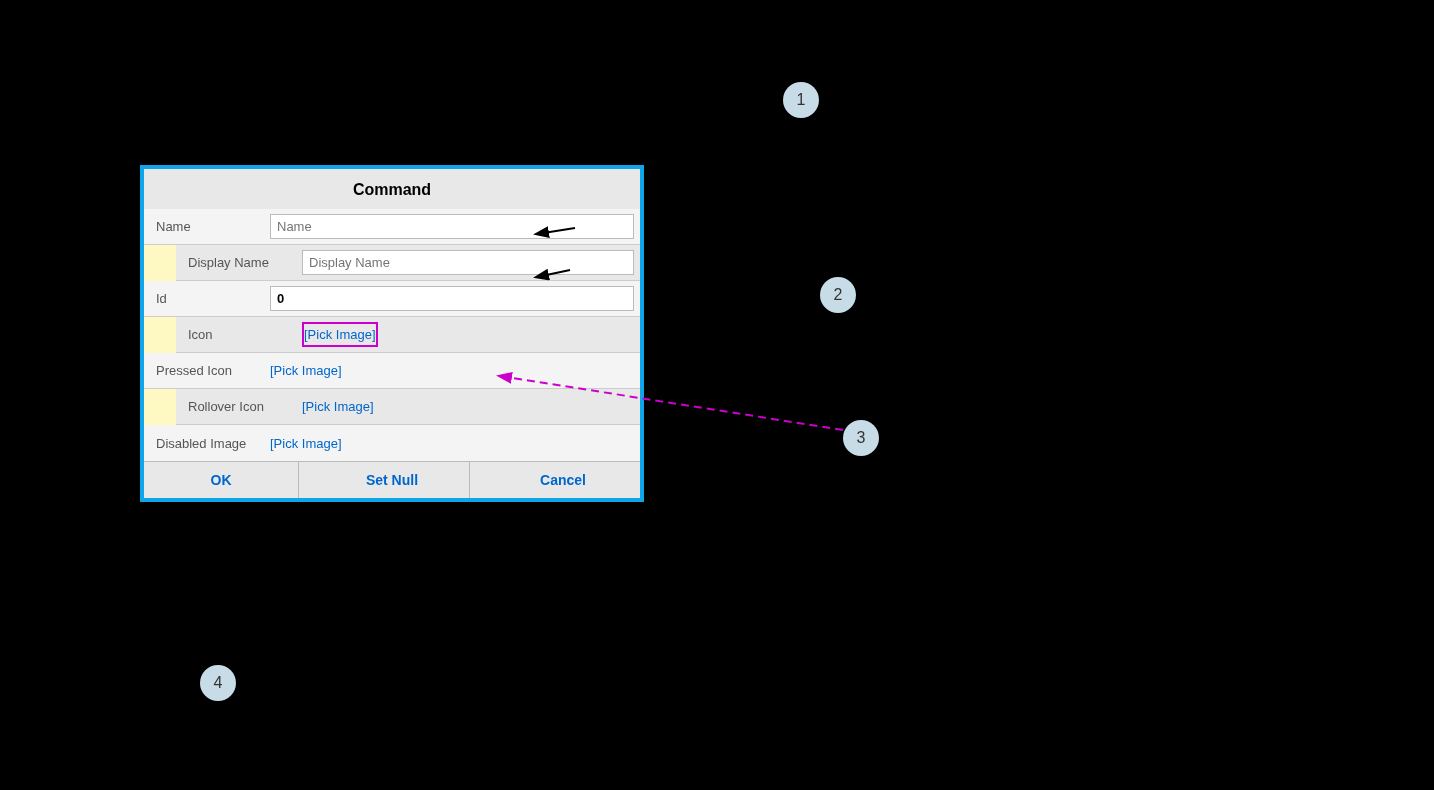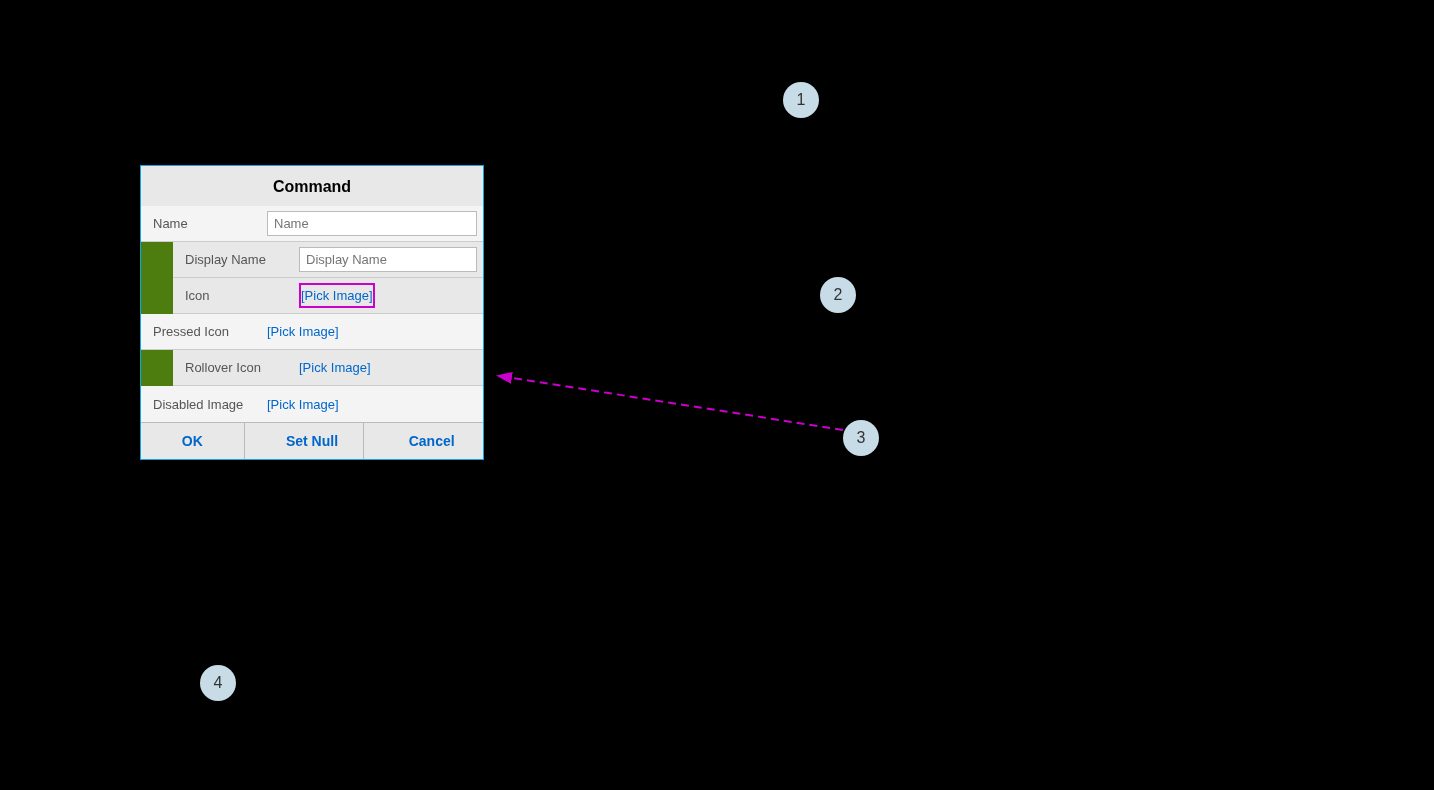--- a/index.html
+++ b/index.html
@@ -27,37 +27,37 @@
       font-weight: normal;
       color: #333;
       z-index: 10;
     }
 
     
     .dialog {
       position: absolute;
       left: 140px;
       top: 165px;
-      width: 344px;
-      background: #e8e8e8;
-      border: 1px solid #0ea5e9;
+      width: 504px;
+      background: #e8e8e8;
+      border: 4px solid #0ea5e9;
       box-shadow: 2px 2px 8px rgba(0,0,0,0.4);
     }
 
     .dialog-title {
       text-align: center;
       font-size: 16px;
       font-weight: bold;
       color: #000;
       padding: 12px 0 10px 0;
       background: #e8e8e8;
     }
 
     .dialog-body {
-      background: #4d7c0f;
+      background: #fef9c3;
       padding: 0;
     }
 
     .form-row {
       display: flex;
       align-items: center;
       min-height: 36px;
       border-bottom: 1px solid #ccc;
     }
 
@@ -201,20 +201,26 @@
       </div>
     </div>
 
     <div class="form-row even">
       <span class="form-label">Display Name</span>
       <div class="form-value">
         <input class="form-input" type="text" placeholder="Display Name" style="">
       </div>
     </div>
 
+    <div class="form-row odd">
+      <span class="form-label">Id</span>
+      <div class="form-value">
+        <input class="form-input has-value" type="text" value="0" style="">
+      </div>
+    </div>
 
     <div class="form-row even">
       <span class="form-label">Icon</span>
       <div class="form-value">
         <button class="pick-image-btn highlighted">[Pick Image]</button>
       </div>
     </div>
 
     <div class="form-row odd">
       <span class="form-label">Pressed Icon</span>

